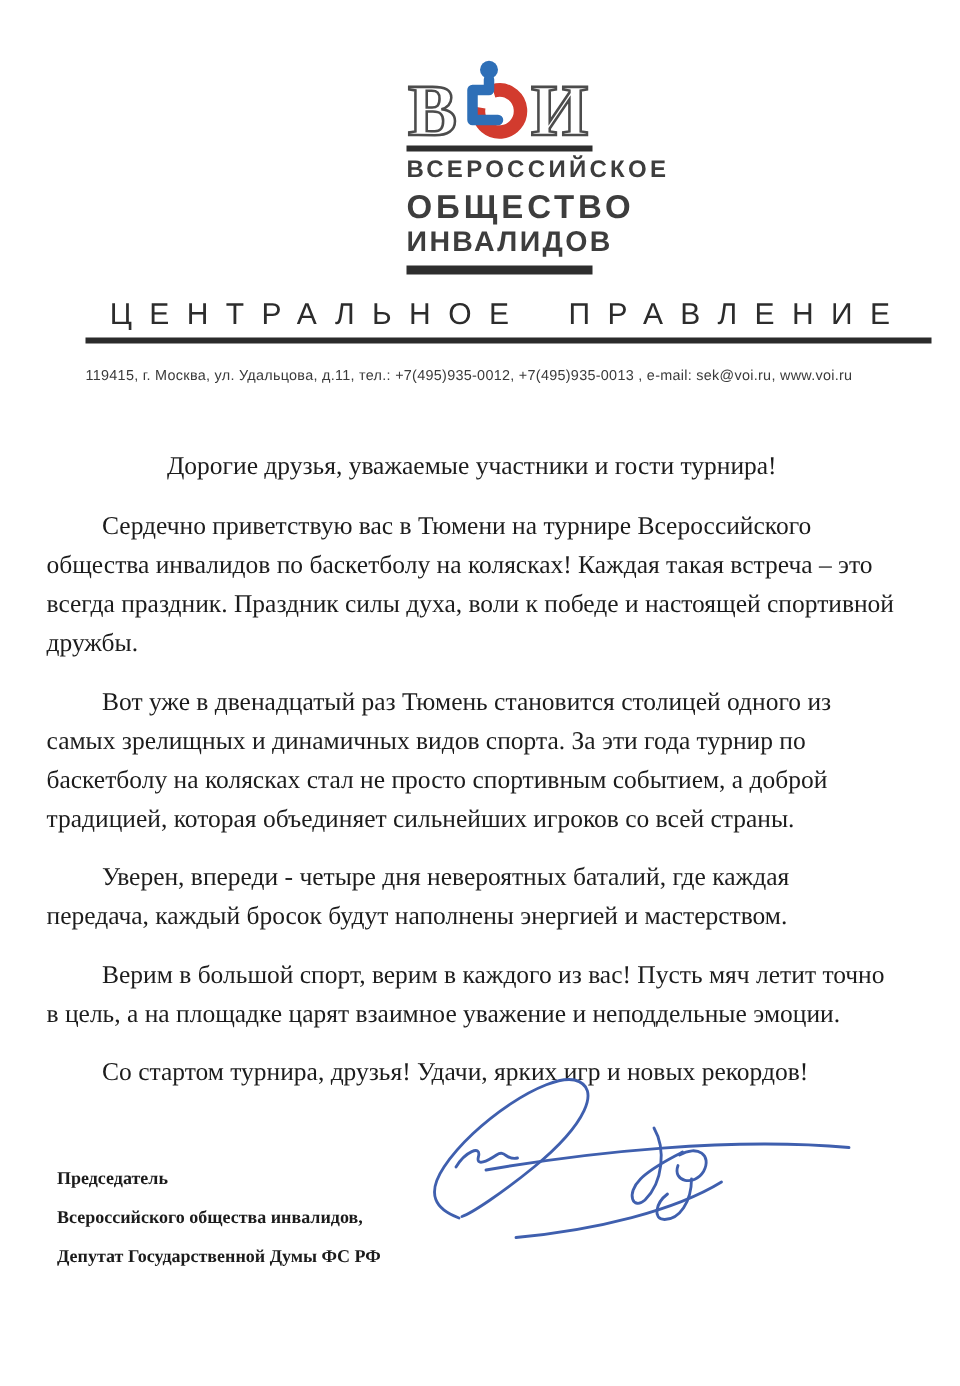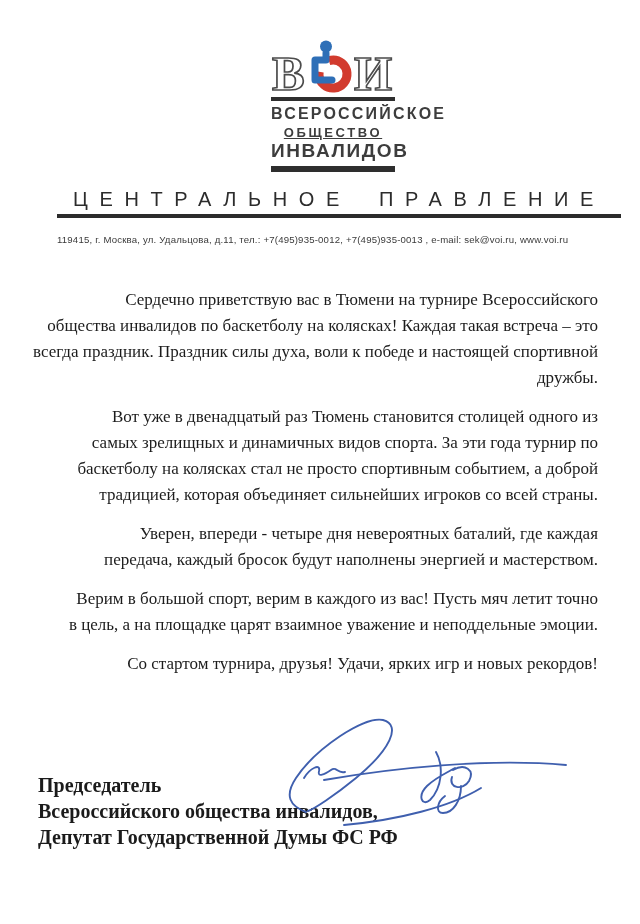--- a/index.html
+++ b/index.html
@@ -22,21 +22,21 @@
     transform: translateX(13px);
     text-align: center;
     font-family: "Liberation Sans", sans-serif;
     color: #3d3d3d;
   }
   .logo .emblem { display: block; width: 124px; height: 56px; }
   .logo .bar { background: #2e2e2e; }
   .logo .bar.thin  { height: 4px; margin: 1px 0 4px 0; }
   .logo .bar.thick { height: 6px; margin-top: 4px; }
   .logo .org1 { font-size: 16px; font-weight: bold; letter-spacing: 2.2px; margin: 1px 0 2px 0; white-space: nowrap; }
-  .logo .org2 { font-size: 13px;  font-weight: bold; letter-spacing: 2.6px; white-space: nowrap; text-decoration: underline; }
+  .logo .org2 { font-size: 22px;  font-weight: bold; letter-spacing: 2.6px; white-space: nowrap; }
   .logo .org3 { font-size: 19px;  font-weight: bold; letter-spacing: 1.6px; white-space: nowrap; }
 
   
   .letterhead { margin: 16px 20px 0 57px; width: 564px; }
   .letterhead .title {
     font-family: "Liberation Sans", sans-serif;
     font-weight: normal;
     font-size: 20px;
     letter-spacing: 0.58em;
     word-spacing: 0.55em;
@@ -49,32 +49,32 @@
     font-family: "Liberation Sans", sans-serif;
     font-size: 9.6px;
     letter-spacing: 0.02em;
     color: #3a3a3a;
     margin-top: 16px;
     white-space: nowrap;
   }
 
   
   .letter { padding: 42px 42px 0 31px; font-size: 17px; line-height: 26px; }
-  .letter p { text-indent: 37px; margin-bottom: 13px; text-align: right; }
+  .letter p { text-indent: 37px; margin-bottom: 13px; }
   .letter .salutation { text-indent: 0; text-align: center; margin-bottom: 14px; }
 
   
   .sig-block {
     position: absolute;
     left: 38px; right: 43px; top: 772px;
     display: flex;
     justify-content: space-between;
     align-items: flex-end;
     font-weight: bold;
-    font-size: 20px;
+    font-size: 12px;
     line-height: 26px;
     color: #1b1b1b;
   }
   .sig-block .name { white-space: pre; }
 
   .ink {
     position: absolute;
     left: 278px; top: 708px;
     width: 300px; height: 122px;
     z-index: 2;
@@ -103,20 +103,21 @@
     <div class="bar thick"></div>
   </div>
 
   <div class="letterhead">
     <div class="title">ЦЕНТРАЛЬНОЕ ПРАВЛЕНИЕ</div>
     <div class="rule"></div>
     <div class="address">119415,  г. Москва,  ул. Удальцова,  д.11,   тел.: +7(495)935-0012, +7(495)935-0013 ,  e-mail: sek@voi.ru,   www.voi.ru</div>
   </div>
 
   <div class="letter">
+    <p class="salutation">Дорогие друзья, уважаемые участники и гости турнира!</p>
     <p>Сердечно приветствую вас в Тюмени на турнире Всероссийского общества инвалидов по баскетболу на колясках! Каждая такая встреча – это всегда праздник. Праздник силы духа, воли к победе и настоящей спортивной дружбы.</p>
     <p>Вот уже в двенадцатый раз Тюмень становится столицей одного из самых зрелищных и динамичных видов спорта. За эти года турнир по баскетболу на колясках стал не просто спортивным событием, а доброй традицией, которая объединяет сильнейших игроков со всей страны.</p>
     <p>Уверен, впереди - четыре дня невероятных баталий, где каждая передача, каждый бросок будут наполнены энергией и мастерством.</p>
     <p>Верим в большой спорт, верим в каждого из вас! Пусть мяч летит точно в цель, а на площадке царят взаимное уважение и неподдельные эмоции.</p>
     <p>Со стартом турнира, друзья! Удачи, ярких игр и новых рекордов!</p>
   </div>
 
   <div class="sig-block">
     <div class="roles">
       <div>Председатель</div>

